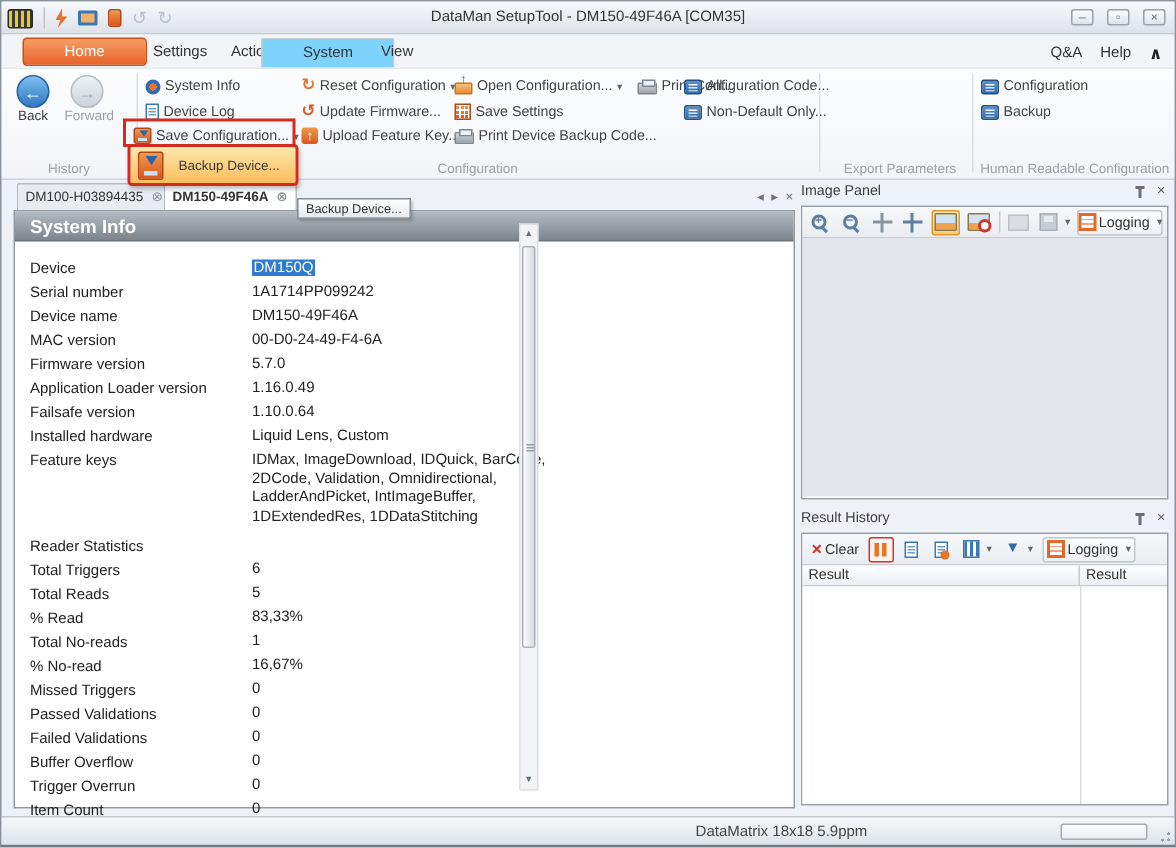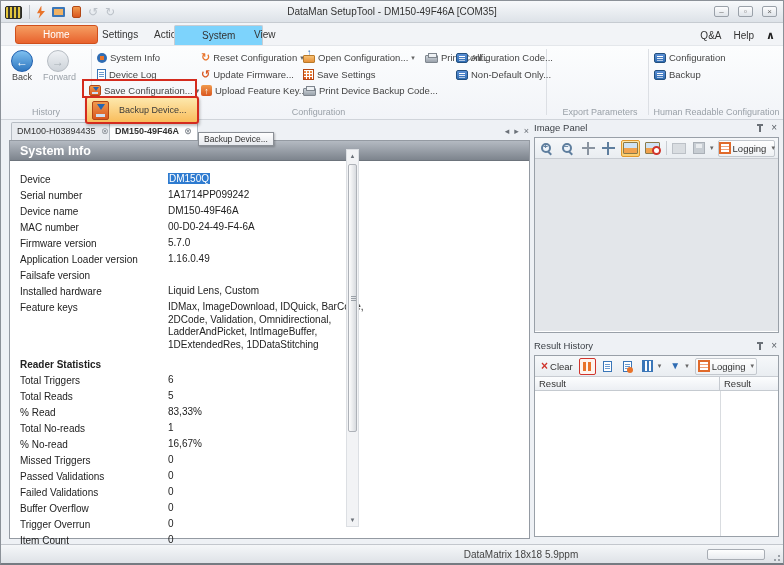--- a/index.html
+++ b/index.html
@@ -93,21 +93,21 @@
   .dt-ctl{position:absolute;right:2px;top:5px;display:flex;gap:5px;font-size:9px;color:#6a7077;}
   
   .mainpanel{position:absolute;left:8px;top:139px;width:521px;height:399px;background:#fff;border:1px solid #949aa2;}
   .sheader{height:20px;background:linear-gradient(#b4bac2,#7d848d);color:#fff;font-weight:bold;font-size:12.5px;
     line-height:20px;padding-left:10px;border-bottom:1px solid #6d747c;}
   .rows{padding:12px 0 0 10px;}
   .irow{display:flex;margin-bottom:3px;min-height:13px;}
   .irow .lab{flex:none;width:148px;font-size:10px;color:#222;line-height:13px;}
   .irow .val{width:212px;font-size:10px;color:#222;line-height:12.5px;}
   .val .sel{background:#2e7bd0;color:#fff;padding:0 1px;}
-  .statshead{font-size:10px;font-weight:bold;color:#222;margin:8px 0 4px;}
+  .statshead{font-size:10px;font-weight:normal;color:#222;margin:8px 0 4px;}
   
   .vscroll{position:absolute;left:336px;top:8px;width:13px;height:378px;background:#f2f3f5;border:1px solid #dcdfe3;}
   .vscroll .arr{position:absolute;left:0;width:11px;height:10px;font-size:6px;color:#6a7077;text-align:center;line-height:10px;}
   .vscroll .thumb{position:absolute;left:1px;top:14px;width:9px;height:268px;background:linear-gradient(90deg,#fdfdfd,#d8dbdf);
     border:1px solid #aeb2b8;border-radius:2px;}
   .vscroll .thumb::after{content:"";position:absolute;left:2px;top:50%;width:5px;height:1px;background:#9aa0a7;
     box-shadow:0 -2px 0 #9aa0a7,0 2px 0 #9aa0a7;}
   
   .dock{position:absolute;left:533px;width:245px;}
   .dtitle{height:15px;font-size:9.5px;color:#3a3f45;position:relative;}
@@ -322,36 +322,37 @@
           <span class="lab">Serial number</span>
           <span class="val">1A1714PP099242</span>
         </div>
 
         <div class="irow">
           <span class="lab">Device name</span>
           <span class="val">DM150-49F46A</span>
         </div>
 
         <div class="irow">
-          <span class="lab">MAC number</span>
+          <span class="lab">MAC version</span>
           <span class="val">00-D0-24-49-F4-6A</span>
         </div>
 
         <div class="irow">
           <span class="lab">Firmware version</span>
           <span class="val">5.7.0</span>
         </div>
 
         <div class="irow">
           <span class="lab">Application Loader version</span>
           <span class="val">1.16.0.49</span>
         </div>
 
         <div class="irow">
           <span class="lab">Failsafe version</span>
+          <span class="val">1.10.0.64</span>
         </div>
 
         <div class="irow">
           <span class="lab">Installed hardware</span>
           <span class="val">Liquid Lens, Custom</span>
         </div>
 
         <div class="irow">
           <span class="lab">Feature keys</span>
           <span class="val">IDMax, ImageDownload, IDQuick, BarCode, 2DCode, Validation, Omnidirectional, LadderAndPicket, IntImageBuffer, 1DExtendedRes, 1DDataStitching</span>

